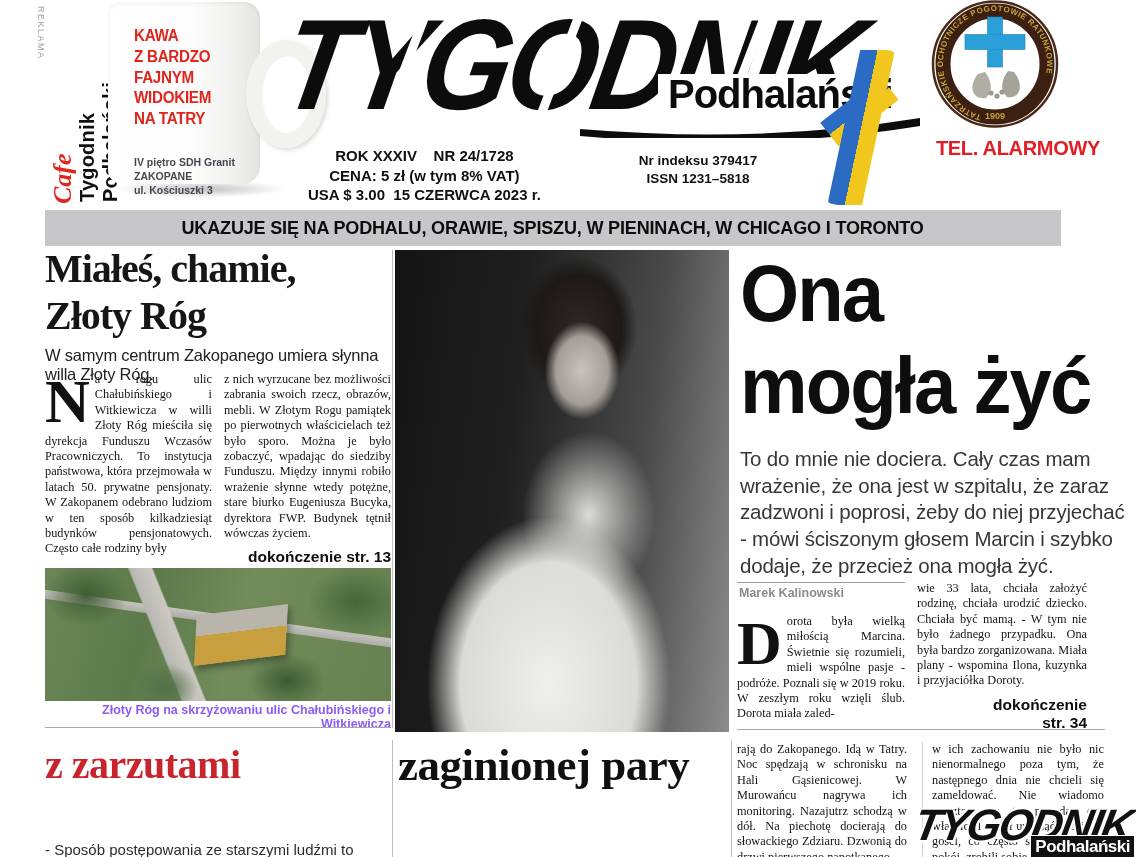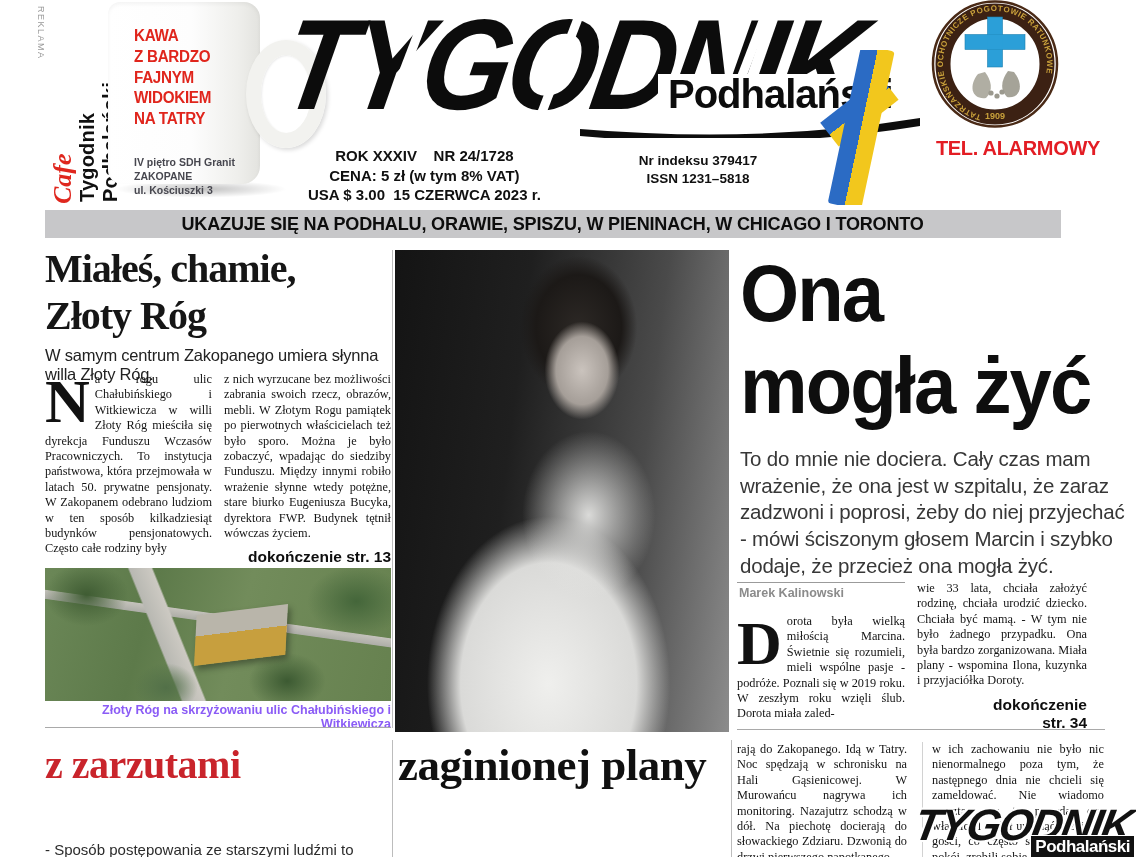--- a/index.html
+++ b/index.html
@@ -44,21 +44,21 @@
   #issue{left:308px;top:146px;font:bold 15px/1.3 "Liberation Sans",sans-serif;color:#101010;z-index:5;text-align:center;}
   #index-block{left:628px;top:152px;width:140px;text-align:center;
        font:bold 13.5px/1.35 "Liberation Sans",sans-serif;color:#101010;z-index:5;}
 
   #emblem{left:928px;top:0px;}
   #alarm{left:900px;top:136px;width:236px;text-align:center;color:#e31d24;}
   #alarm-label{font:900 20px/1.2 "Liberation Sans",sans-serif;letter-spacing:-0.3px;}
   #alarm-phone{font:900 21px/1.2 "Liberation Sans",sans-serif;letter-spacing:0.5px;}
 
   
-  #banner{left:45px;top:210px;width:1016px;height:28px;background:#c7c7c9;
+  #banner{left:45px;top:210px;width:1016px;height:36px;background:#c7c7c9;
        display:flex;align-items:center;justify-content:center;}
   #banner span{font:900 19px "Liberation Sans",sans-serif;color:#0d0d0d;letter-spacing:-0.2px;
        transform:scaleX(0.95);white-space:nowrap;}
 
   
   #zr-head{left:45px;top:246px;width:346px;font:bold 40px/1.17 "Liberation Serif",serif;
        color:#161616;letter-spacing:-1px;}
   #zr-lead{left:45px;top:346px;width:346px;font:16.5px "Liberation Sans",sans-serif;
        color:#222;letter-spacing:-0.2px;}
   #zr-cols{left:45px;top:372px;width:346px;display:flex;gap:12px;}
@@ -248,21 +248,21 @@
       <div>str. 34</div>
     </div>
   </div>
 
   <div id="lek-head" class="abs">
     <div>z zarzutami</div>
   </div>
   <div id="lek-teaser" class="abs">- Sposób postępowania ze starszymi ludźmi to ukryta</div>
 
   <div id="taj-head" class="abs">
-    <div>zaginionej plany</div>
+    <div>zaginionej pary</div>
   </div>
   <div id="taj-col1" class="abs">
     <p class="news-col" style="margin:0">rają do Zakopanego. Idą w Tatry. Noc spędzają w schronisku na Hali Gąsienicowej. W Murowańcu nagrywa ich monitoring. Nazajutrz schodzą w dół. Na piechotę docierają do słowackiego Zdziaru. Dzwonią do drzwi pierwszego napotkanego</p>
   </div>
   <div id="taj-col2" class="abs">
     <p class="news-col" style="margin:0">w ich zachowaniu nie było nic nienormalnego poza tym, że następnego dnia nie chcieli się zameldować. Nie wiadomo zresztą, czy to prawda, czy właściciel wolał uniknąć przyjęcia gości, co często się … Dał im pokój, zrobili sobie</p>
   </div>
 
   <div id="watermark" class="abs">
     <div id="wm-title">TYGODNIK</div>

